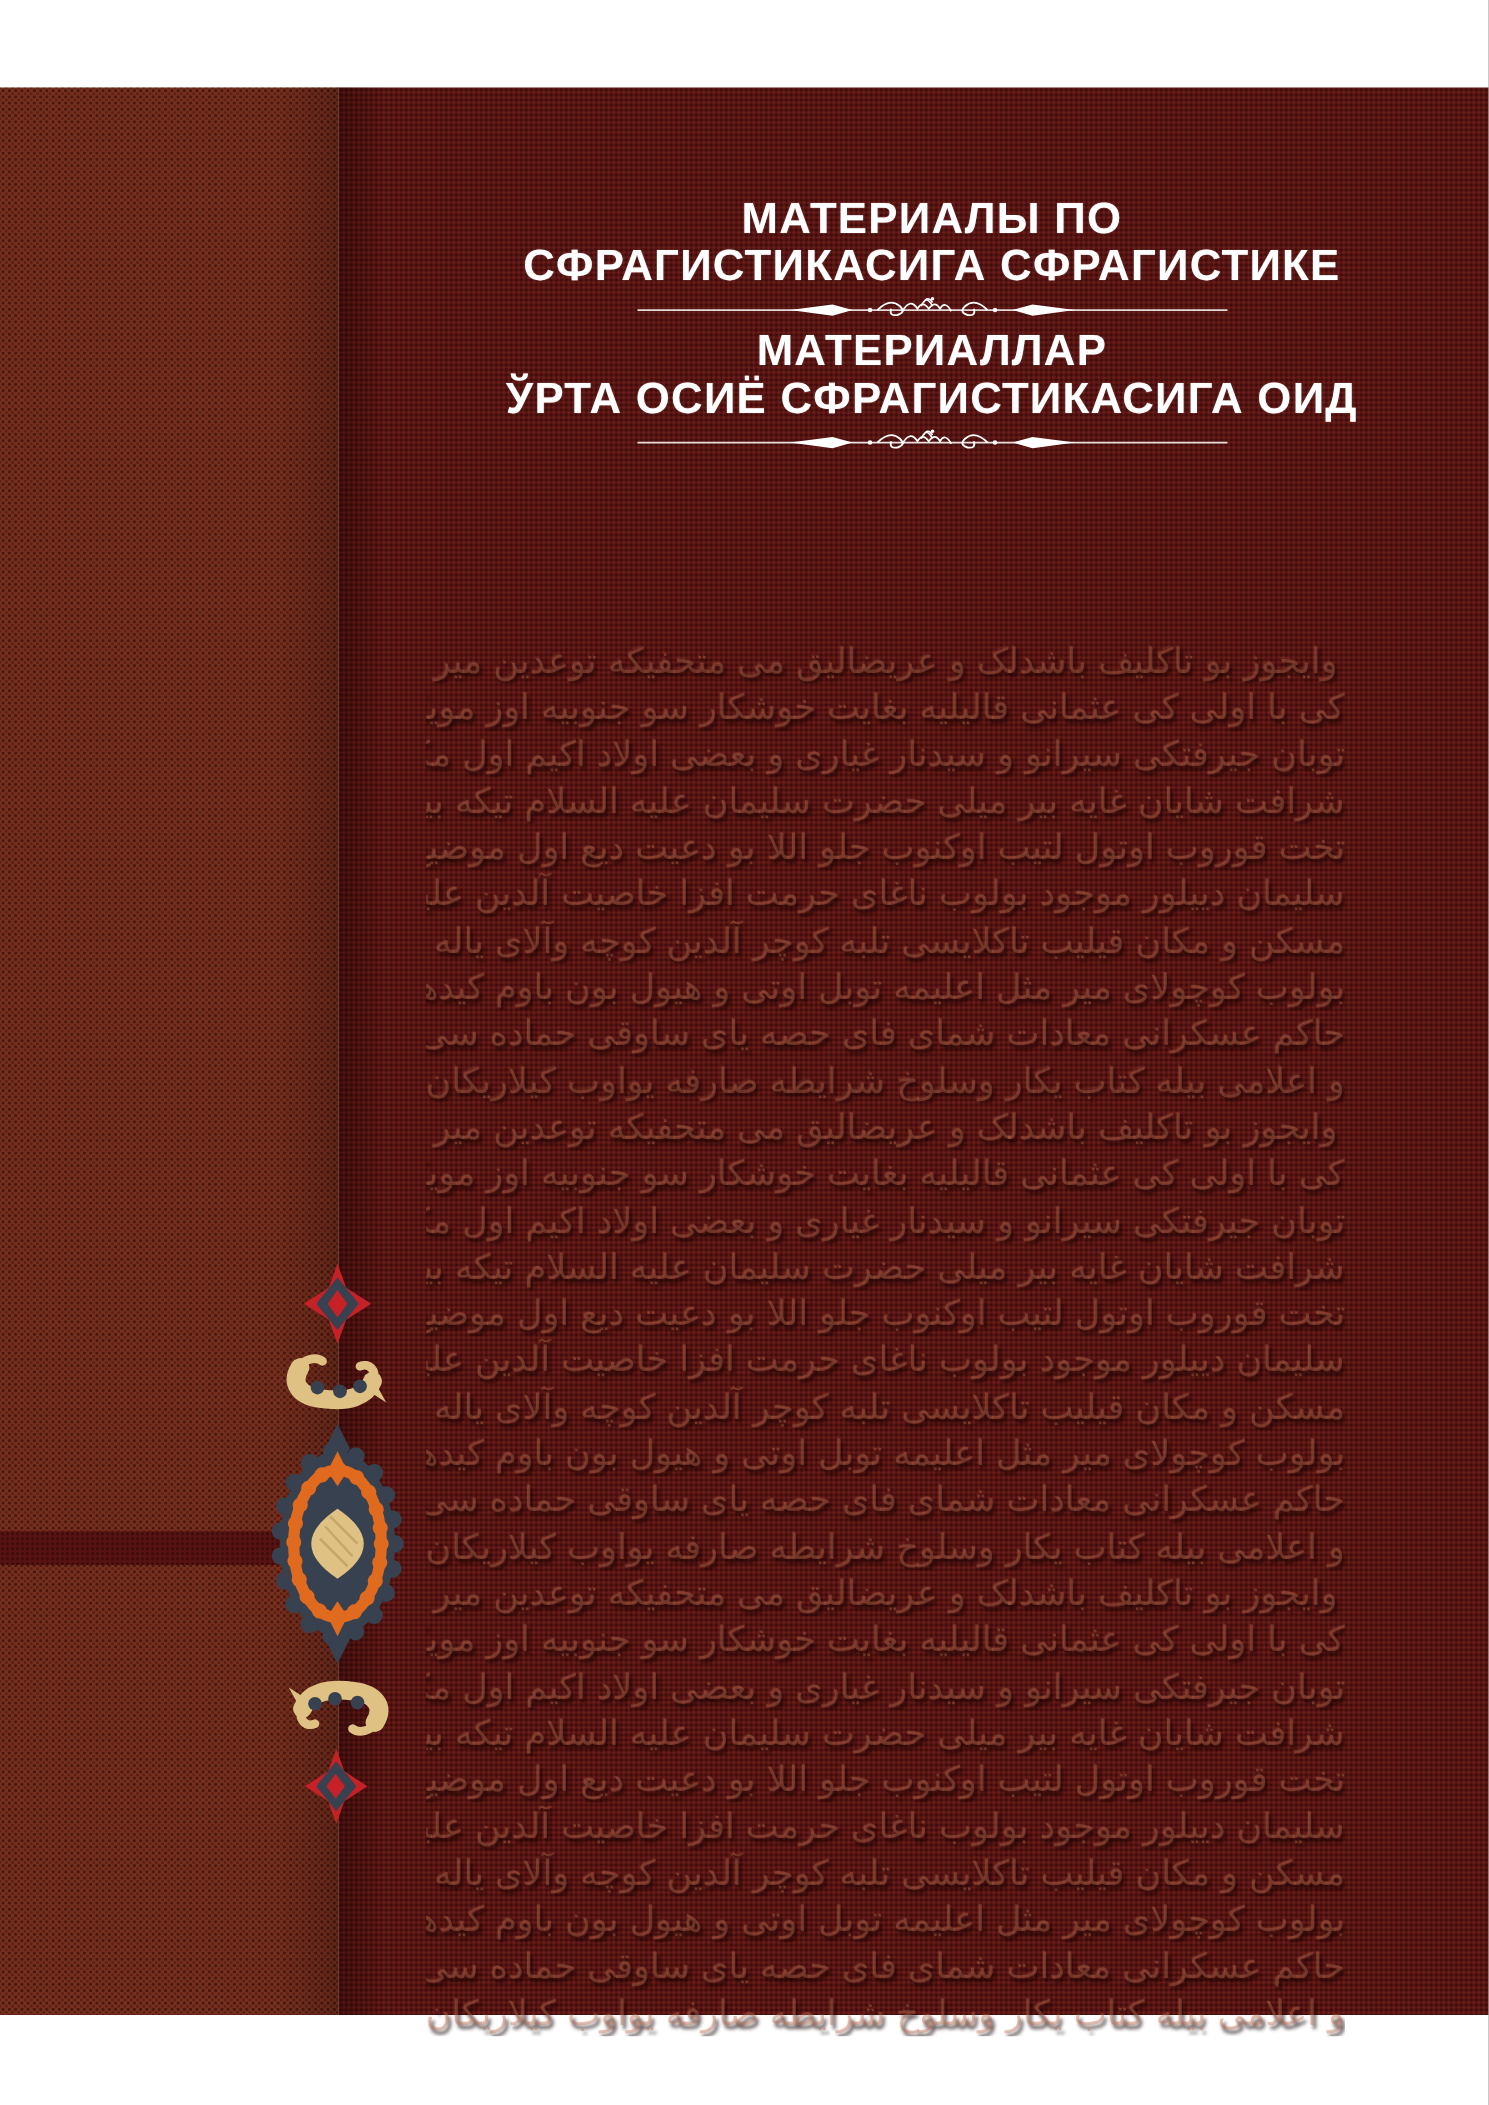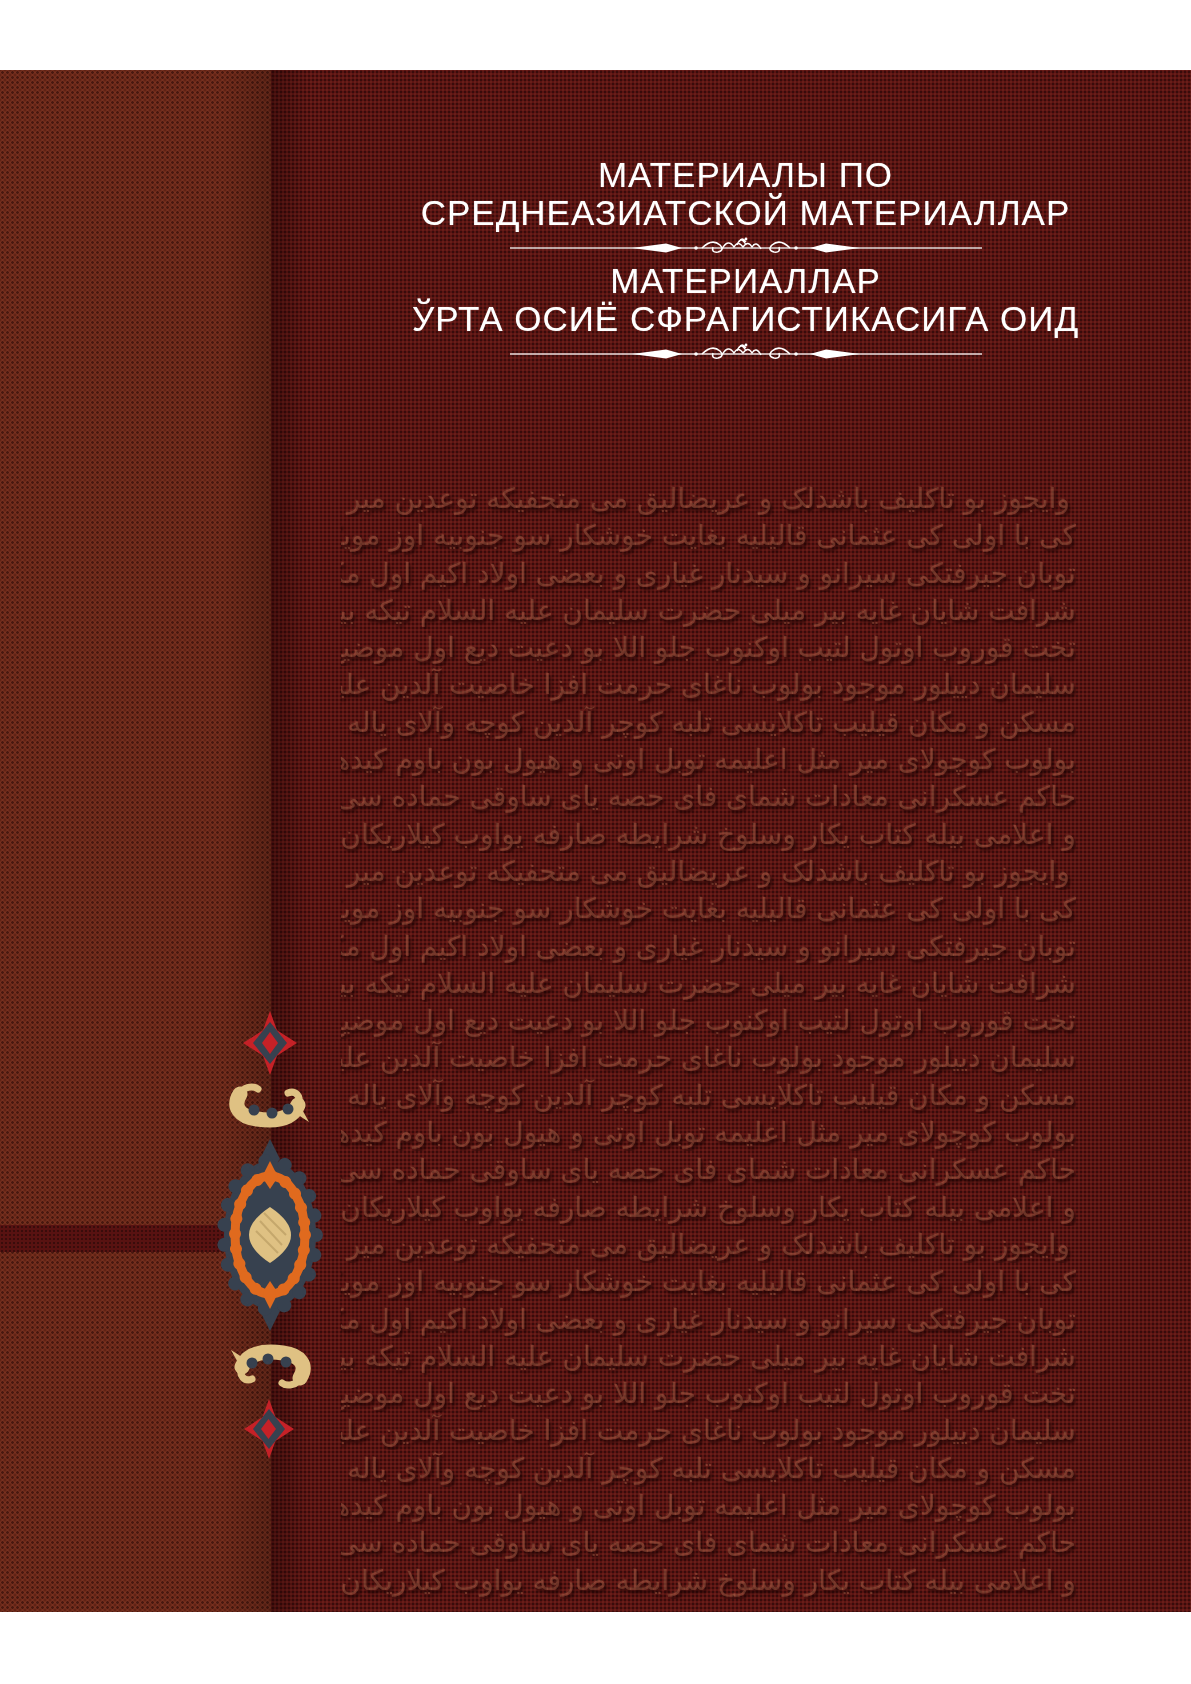--- a/index.html
+++ b/index.html
@@ -55,29 +55,29 @@
     background:linear-gradient(to right, rgba(20,0,0,0.35), rgba(20,0,0,0));
     pointer-events:none;
   }
 
   
   .title-block{
     position:absolute;left:29px;top:86px;width:891px;text-align:center;
     color:var(--title-text);
   }
   .t{
-    display:block;font-weight:normal;font-size:35px;line-height:38px;
+    display:block;font-weight:bold;font-size:35px;line-height:38px;
     letter-spacing:1px;white-space:nowrap;
     text-shadow:0 0 1px rgba(255,255,255,0.45);
   }
   .divider{display:block;margin:3px auto;width:480px;height:24px;}
 
   
   .watermark{
-    position:absolute;left:70px;top:410px;width:735px;
+    position:absolute;left:70px;top:440px;width:735px;
     direction:rtl;text-align:center;
     pointer-events:none;
   }
   .wm-line{
     font-family:"DejaVu Sans",sans-serif;
     font-size:28px;line-height:37.3px;white-space:nowrap;overflow:hidden;
     color:rgba(186,108,80,0.40);
     text-shadow:2px 3px 3px rgba(20,0,0,0.65), -1px -1px 1px rgba(240,170,130,0.10);
     filter:blur(0.4px);
   }
@@ -104,21 +104,21 @@
 
     <div class="spine">
       <div class="spine-stripe"></div>
     </div>
 
     <div class="front">
       <div class="seam-shadow"></div>
 
       <div class="title-block">
         <span class="t">МАТЕРИАЛЫ ПО</span>
-        <span class="t">СРЕДНЕАЗИАТСКОЙ МАТЕРИАЛЛАР</span>
+        <span class="t">СФРАГИСТИКАСИГА СФРАГИСТИКЕ</span>
 
         <svg class="divider" viewBox="0 0 480 24">
           <line x1="4" y1="13" x2="476" y2="13" stroke="var(--divider)" stroke-width="1.4" opacity="0.85"></line>
           <polygon points="126,13 160,8.5 176,13 160,17.5" fill="var(--divider)"></polygon>
           <polygon points="354,13 320,8.5 304,13 320,17.5" fill="var(--divider)"></polygon>
           <circle cx="190" cy="13" r="1.8" fill="var(--divider)"></circle>
           <circle cx="290" cy="13" r="1.8" fill="var(--divider)"></circle>
           <path d="M196,13 q10,-10 18,-3 q5,5 -2,7 q-7,1 -5,-5" fill="none" stroke="var(--divider)" stroke-width="1.5"></path>
           <path d="M284,13 q-10,-10 -18,-3 q-5,5 2,7 q7,1 5,-5" fill="none" stroke="var(--divider)" stroke-width="1.5"></path>
           <path d="M216,14 q6,-11 12,-2 q4,-7 9,0 q5,-7 9,0 q4,-7 9,2" fill="none" stroke="var(--divider)" stroke-width="1.4"></path>

